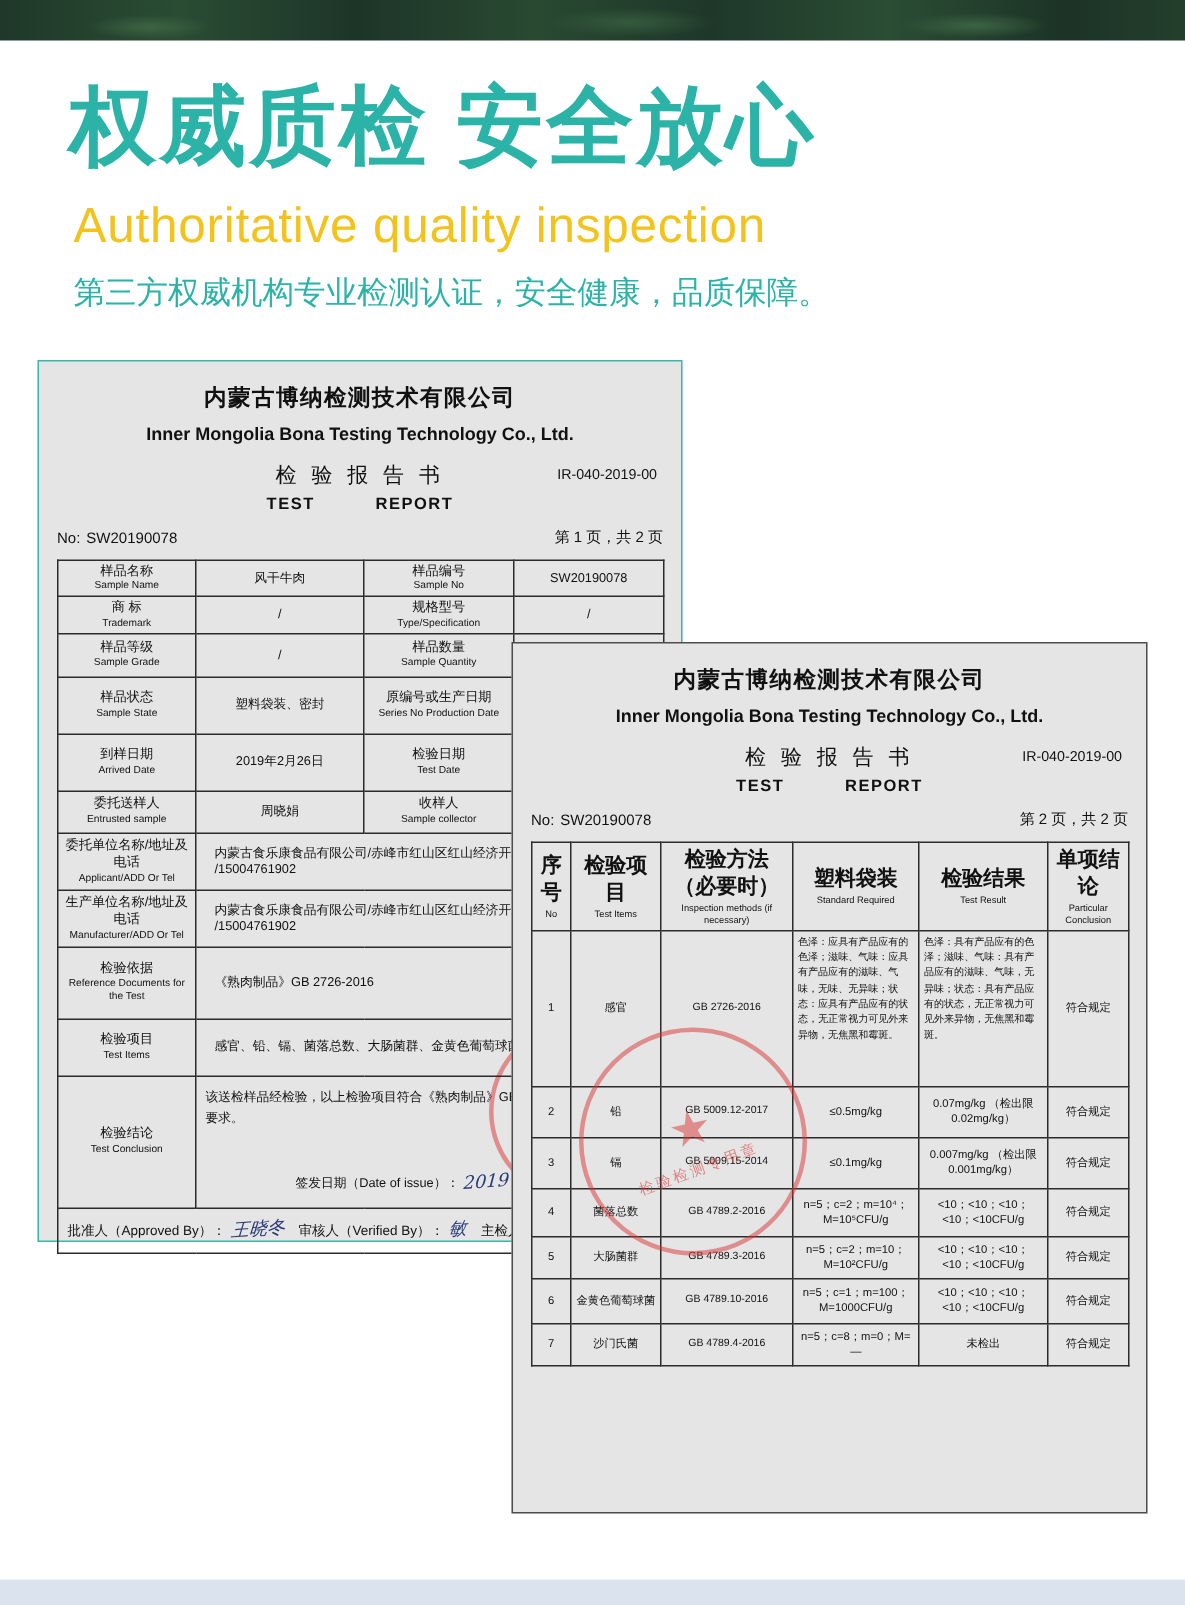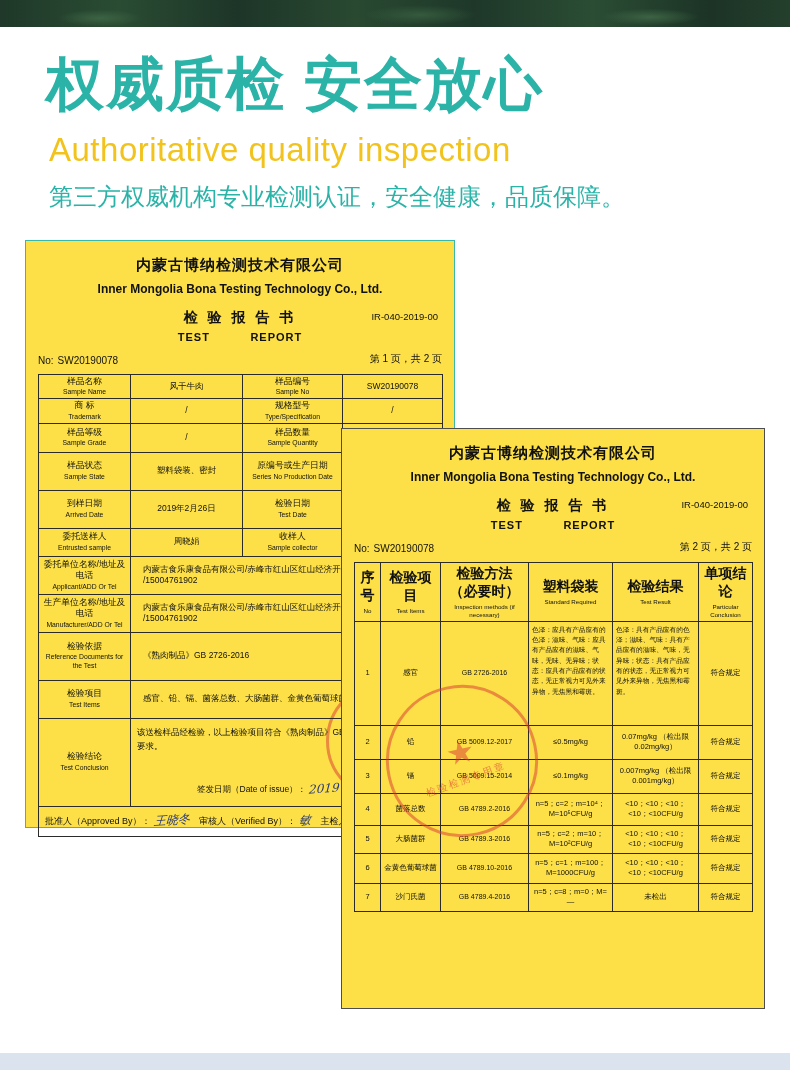--- a/index.html
+++ b/index.html
@@ -15,32 +15,32 @@
       radial-gradient(ellipse 60px 12px at 100px 18px, #3c6343 0%, rgba(0,0,0,0) 70%),
       radial-gradient(ellipse 80px 14px at 420px 15px, #355a3d 0%, rgba(0,0,0,0) 70%),
       radial-gradient(ellipse 70px 12px at 650px 17px, #3c6343 0%, rgba(0,0,0,0) 70%),
       linear-gradient(90deg,#1f3829,#2a4c33 15%,#1d3528 30%,#294931 45%,#1e3729 60%,#2b4d34 75%,#1c3326 90%,#243f2c);
   }
   .bottom-strip { position:absolute; left:0; bottom:0; width:790px; height:17px; background:#dbe3ef; }
 
   
   .headline { position:absolute; left:46px; top:46px; font-size:58px; font-weight:700; color:#2bb3a8; letter-spacing:2px; }
   .headline-en { position:absolute; left:49px; top:131px; font-size:33px; font-weight:400; color:#f2c31d; letter-spacing:0.5px; }
-  .desc { position:absolute; left:49px; top:181px; font-size:24px; color:#2bb3a8; }
-
-  
-  .doc { position:absolute; background:#fde047; }
+  .desc { position:absolute; left:49px; top:181px; font-size:21px; color:#2bb3a8; }
+
+  
+  .doc { position:absolute; background:#e5e5e5; }
   .doc1 { left:25px; top:240px; width:430px; height:588px; border:1px solid #38b7ab; z-index:1; }
   .doc2 { left:341px; top:428px; width:424px; height:581px; border:1px solid #4d4d4d; z-index:2; }
   .doc-pad { padding:15px 12px 0; position:relative; height:100%; }
 
   .company-cn { text-align:center; font-size:15px; font-weight:700; letter-spacing:1px; }
   .company-en { text-align:center; font-size:12px; font-weight:700; margin-top:7px; }
   .report-line { position:relative; margin-top:12px; text-align:center; }
-  .report-title { font-size:14px; font-weight:700; letter-spacing:3px; }
+  .report-title { font-size:14px; font-weight:400; letter-spacing:3px; }
   .report-code { position:absolute; right:4px; top:3px; font-size:9.5px; font-weight:400; }
   .report-en { text-align:center; font-size:11px; font-weight:700; margin-top:4px; white-space:pre; letter-spacing:1px; }
   .no-line { display:flex; justify-content:space-between; align-items:flex-end; margin-top:9px; font-size:10px; }
   .no-left .nl { }
   .no-left .nv { margin-left:4px; }
 
   table { border-collapse:collapse; table-layout:fixed; width:100%; margin-top:8px; }
   td { border:1px solid #2b2b2b; vertical-align:middle; text-align:center; padding:1px 3px; font-size:8.5px; line-height:1.3; overflow:hidden; }
   .cl { font-size:8.8px; }
   .el { font-size:6.8px; margin-top:1px; }

